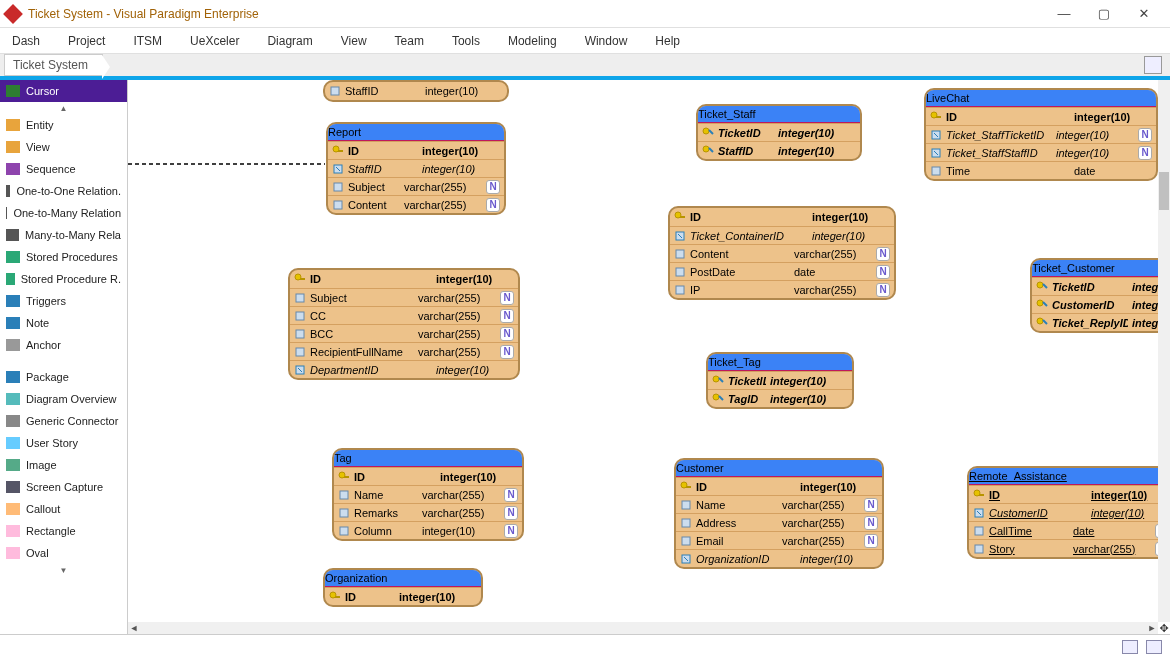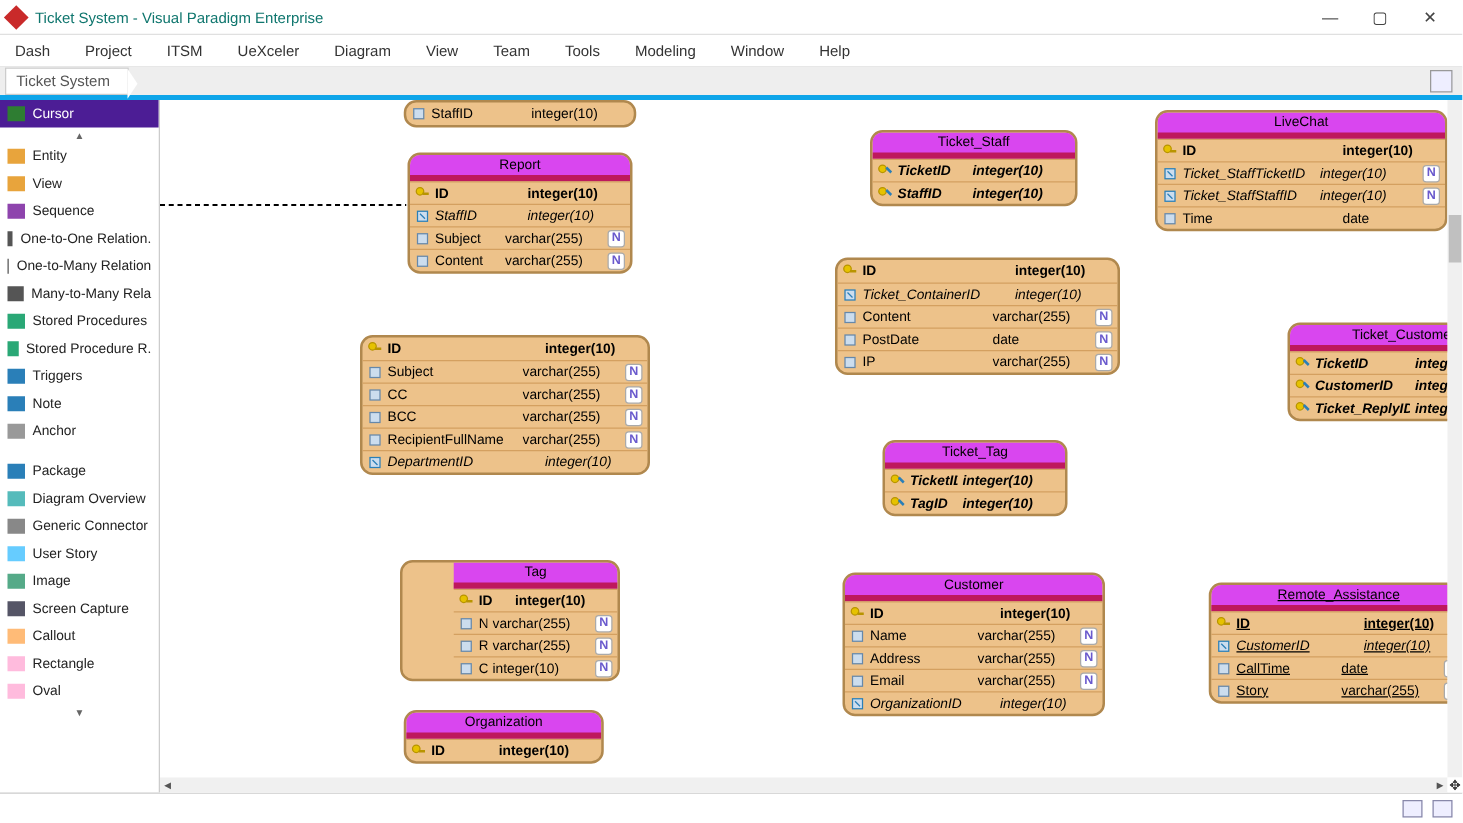--- a/index.html
+++ b/index.html
@@ -1,19 +1,19 @@
 <!DOCTYPE html>
 <html><head>
 <meta charset="utf-8">
 <style>
 * { box-sizing: border-box; margin: 0; padding: 0; font-family: "Segoe UI", Arial, sans-serif; font-size: 11px; }
 body { width: 1170px; height: 658px; overflow: hidden; background: #fff; display: flex; flex-direction: column; }
 .titlebar { height: 28px; display: flex; align-items: center; padding: 0 6px; background: #fff; border-bottom: 1px solid #e0e0e0; }
 .titlebar .logo { width: 14px; height: 14px; background: #c92a2a; transform: rotate(45deg); margin-right: 8px; }
-.titlebar .title { font-size: 12px; color: #0f766e; }
+.titlebar .title { font-size: 12px; color: #a16207; }
 .titlebar .spacer { flex: 1; }
 .titlebar .winbtn { width: 40px; height: 28px; display: flex; align-items: center; justify-content: center; color: #444; font-size: 13px; }
 .menubar { height: 26px; display: flex; align-items: center; padding: 0 12px; gap: 28px; background: #fff; border-bottom: 1px solid #e0e0e0; }
 .menubar span { font-size: 12px; color: #333; }
 .pathbar { height: 26px; background: #eee; display: flex; align-items: center; padding: 0 4px; border-bottom: 4px solid #0ea5e9; }
 .crumb { background: #fff; border: 1px solid #ccc; padding: 3px 14px 3px 8px; font-size: 12px; color: #555; position: relative; }
 .crumb:after { content:""; position:absolute; right:-8px; top:0; width:0;height:0;border-top:12px solid transparent;border-bottom:12px solid transparent;border-left:8px solid #fff; }
 .pathbar .spacer { flex:1; }
 .pathbar .ricon { width:18px; height:18px; margin-right:4px; border:1px solid #999; background:#eef; }
 .workrow { flex:1; display:flex; min-height:0; }
@@ -24,21 +24,21 @@
 .palette .sep { height:12px; display:flex;align-items:center;justify-content:center;color:#666;font-size:8px; }
 .canvaswrap { flex:1; position:relative; background:#fff; overflow:hidden; }
 .canvas { position:absolute; inset:0 12px 12px 0; overflow:hidden; }
 .vscroll { position:absolute; right:0; top:0; bottom:12px; width:12px; background:#f0f0f0; }
 .vscroll .thumb { position:absolute; left:1px; right:1px; top:92px; height:38px; background:#c0c0c0; }
 .hscroll { position:absolute; left:0; right:12px; bottom:0; height:12px; background:#f0f0f0; display:flex;align-items:center; }
 .hscroll .arrow { width:12px; text-align:center; color:#555; font-size:9px; }
 .hscroll .track { flex:1; }
 .corner { position:absolute; right:0; bottom:0; width:12px; height:12px; background:#fff; display:flex;align-items:center;justify-content:center;color:#333; }
 .entity { position:absolute; background:#edc28a; border:2px solid #b0884e; border-radius:10px; overflow:hidden; }
-.entity .ehdr { background:#d946ef; text-align:center; font-size:11px; padding:2px 0; color:#000; border-bottom:5px solid #be185d; }
+.entity .ehdr { background:#3b82f6; text-align:left; font-size:11px; padding:2px 0; color:#000; border-bottom:1px solid #be185d; }
 .entity .erow { display:flex; align-items:center; height:18px; border-top:1px solid #d4a060; padding:0 4px; gap:4px; }
 .entity .erow:first-of-type { border-top:none; }
 .entity .cn { flex:1; color:#000; white-space:nowrap; overflow:hidden; }
 .entity .ct { width:78px; color:#000; white-space:nowrap; overflow:hidden; }
 .entity .erow.bold .cn, .entity .erow.bold .ct { font-weight:700; }
 .entity .erow.fk .cn, .entity .erow.fk .ct { font-style:italic; }
 .kic { width:12px; height:12px; display:inline-block; }
 .nbadge { width:14px; height:14px; background:#fff; border:1px solid #aaa; border-radius:3px; color:#6a5acd; font-weight:700; display:flex;align-items:center;justify-content:center; font-size:10px;}
 .lines { position:absolute; inset:0; }
 .statusbar { height:24px; border-top:1px solid #ccc; background:#fff; display:flex; align-items:center; justify-content:flex-end; gap:8px; padding:0 8px; }
@@ -297,21 +297,21 @@
           </div>
           <div class="erow fk">
             <span class="kic"><svg width="12" height="12">
                 <rect x="2" y="2" width="8" height="8" fill="#cde" stroke="#2a7fb8"></rect>
                 <path d="M4 4 L8 8" stroke="#2a7fb8"></path>
               </svg></span>
             <span class="cn">DepartmentID</span>
             <span class="ct">integer(10)</span>
           </div>
         </div>
-        <div class="entity" style="left: 192px; top: 368px; width: 176px; padding-left: 41px;">
+        <div class="entity" style="left: 204px; top: 368px; width: 192px;">
           <div class="ehdr">Tag</div>
           <div class="erow bold">
             <span class="kic"><svg width="12" height="12">
                 <circle cx="4" cy="4" r="3" fill="#e6c200" stroke="#b89400"></circle>
                 <rect x="6" y="5" width="5" height="2" fill="#b89400"></rect>
               </svg></span>
             <span class="cn">ID</span>
             <span class="ct">integer(10)</span>
           </div>
           <div class="erow">

